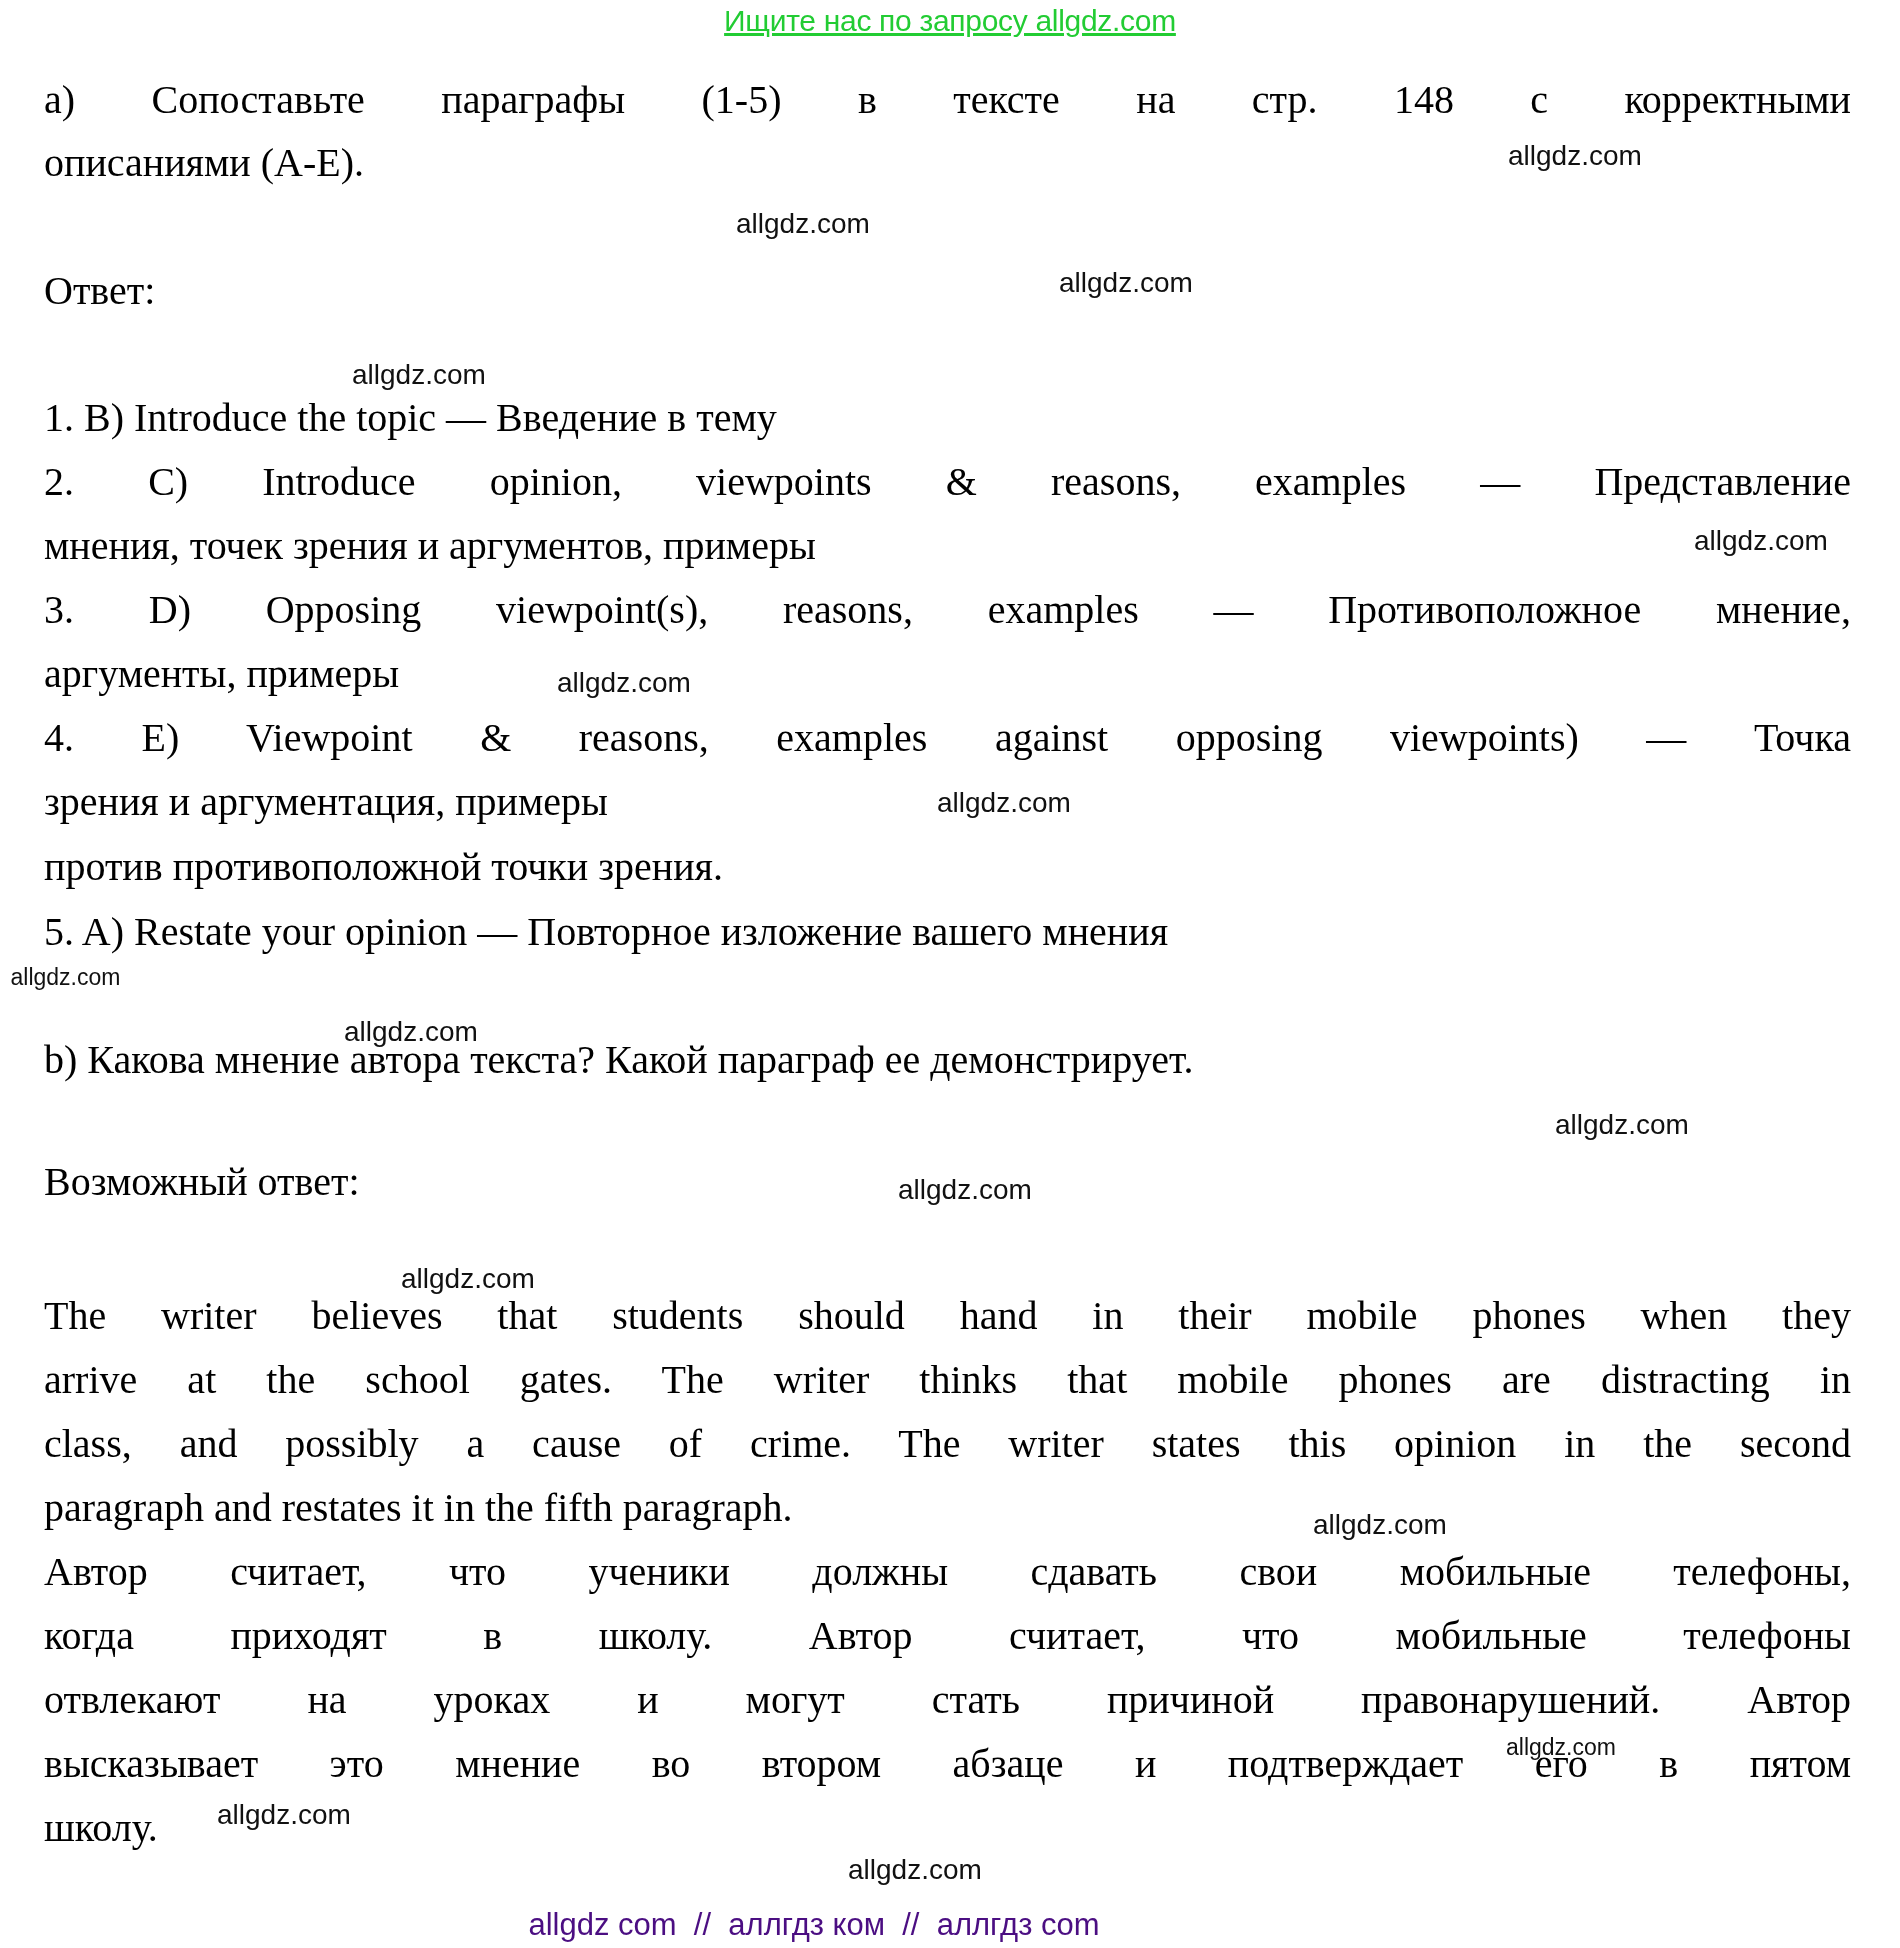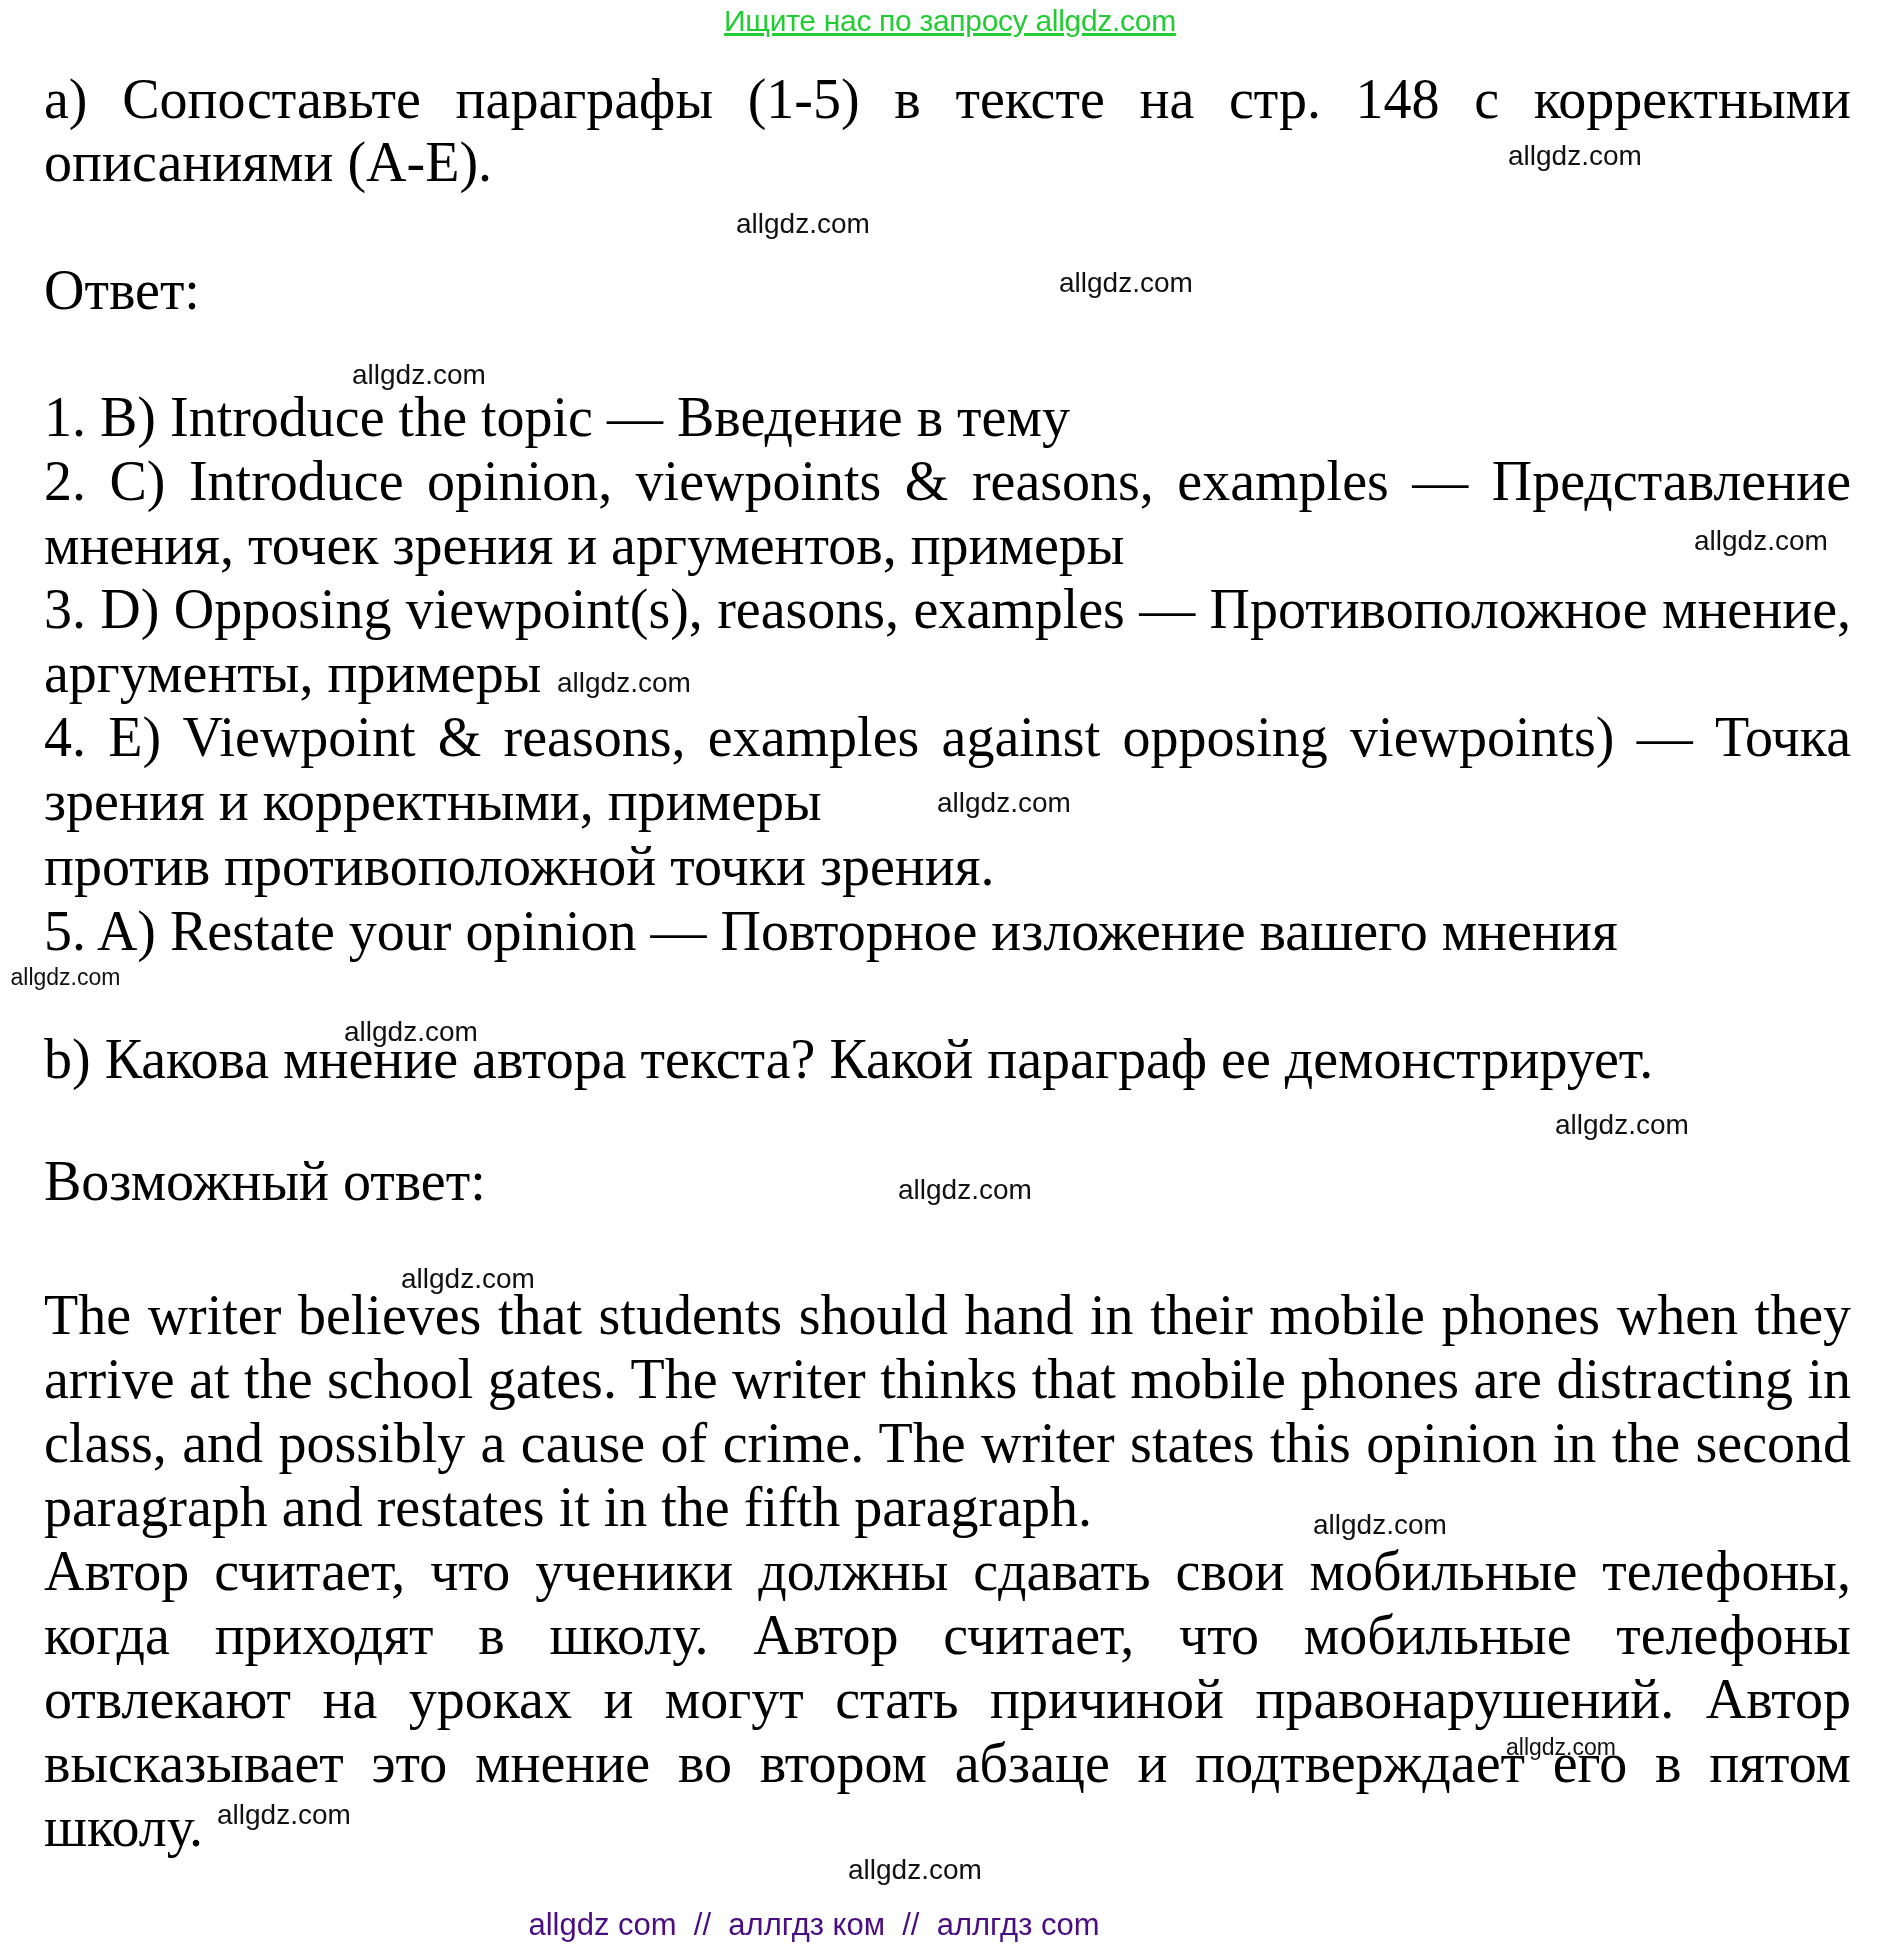--- a/index.html
+++ b/index.html
@@ -34,21 +34,21 @@
     font-size: 31px;
     line-height: 38px;
     white-space: pre;
   }
   .line {
     position: absolute;
     left: 44px;
     width: 1807px;
     height: 65px;
     font-family: "Liberation Serif", serif;
-    font-size: 56px;
+    font-size: 40px;
     line-height: 65px;
     color: #000000;
     white-space: nowrap;
   }
   .line.j {
     white-space: normal;
     text-align: justify;
     text-align-last: justify;
   }
   .wm {
@@ -73,21 +73,21 @@
 <div class="line" style="top:130px;">описаниями (A-E).</div>
 
 <div class="line" style="top:258px;">Ответ:</div>
 
 <div class="line" style="top:385px;">1. B) Introduce the topic — Введение в тему</div>
 <div class="line j" style="top:449px;">2. C) Introduce opinion, viewpoints &amp; reasons, examples — Представление</div>
 <div class="line" style="top:513px;">мнения, точек зрения и аргументов, примеры</div>
 <div class="line j" style="top:577px;">3. D) Opposing viewpoint(s), reasons, examples — Противоположное мнение,</div>
 <div class="line" style="top:641px;">аргументы, примеры</div>
 <div class="line j" style="top:705px;">4. E) Viewpoint &amp; reasons, examples against opposing viewpoints) — Точка</div>
-<div class="line" style="top:769px;">зрения и корректными, примеры</div>
+<div class="line" style="top:769px;">зрения и аргументация, примеры</div>
 <div class="line" style="top:834px;">против противоположной точки зрения.</div>
 <div class="line" style="top:899px;">5. A) Restate your opinion — Повторное изложение вашего мнения</div>
 
 <div class="line" style="top:1027px;">b) Какова мнение автора текста? Какой параграф ее демонстрирует.</div>
 
 <div class="line" style="top:1149px;">Возможный ответ:</div>
 
 <div class="line j" style="top:1283px;">The writer believes that students should hand in their mobile phones when they</div>
 <div class="line j" style="top:1347px;">arrive at the school gates. The writer thinks that mobile phones are distracting in</div>
 <div class="line j" style="top:1411px;">class, and possibly a cause of crime. The writer states this opinion in the second</div>

